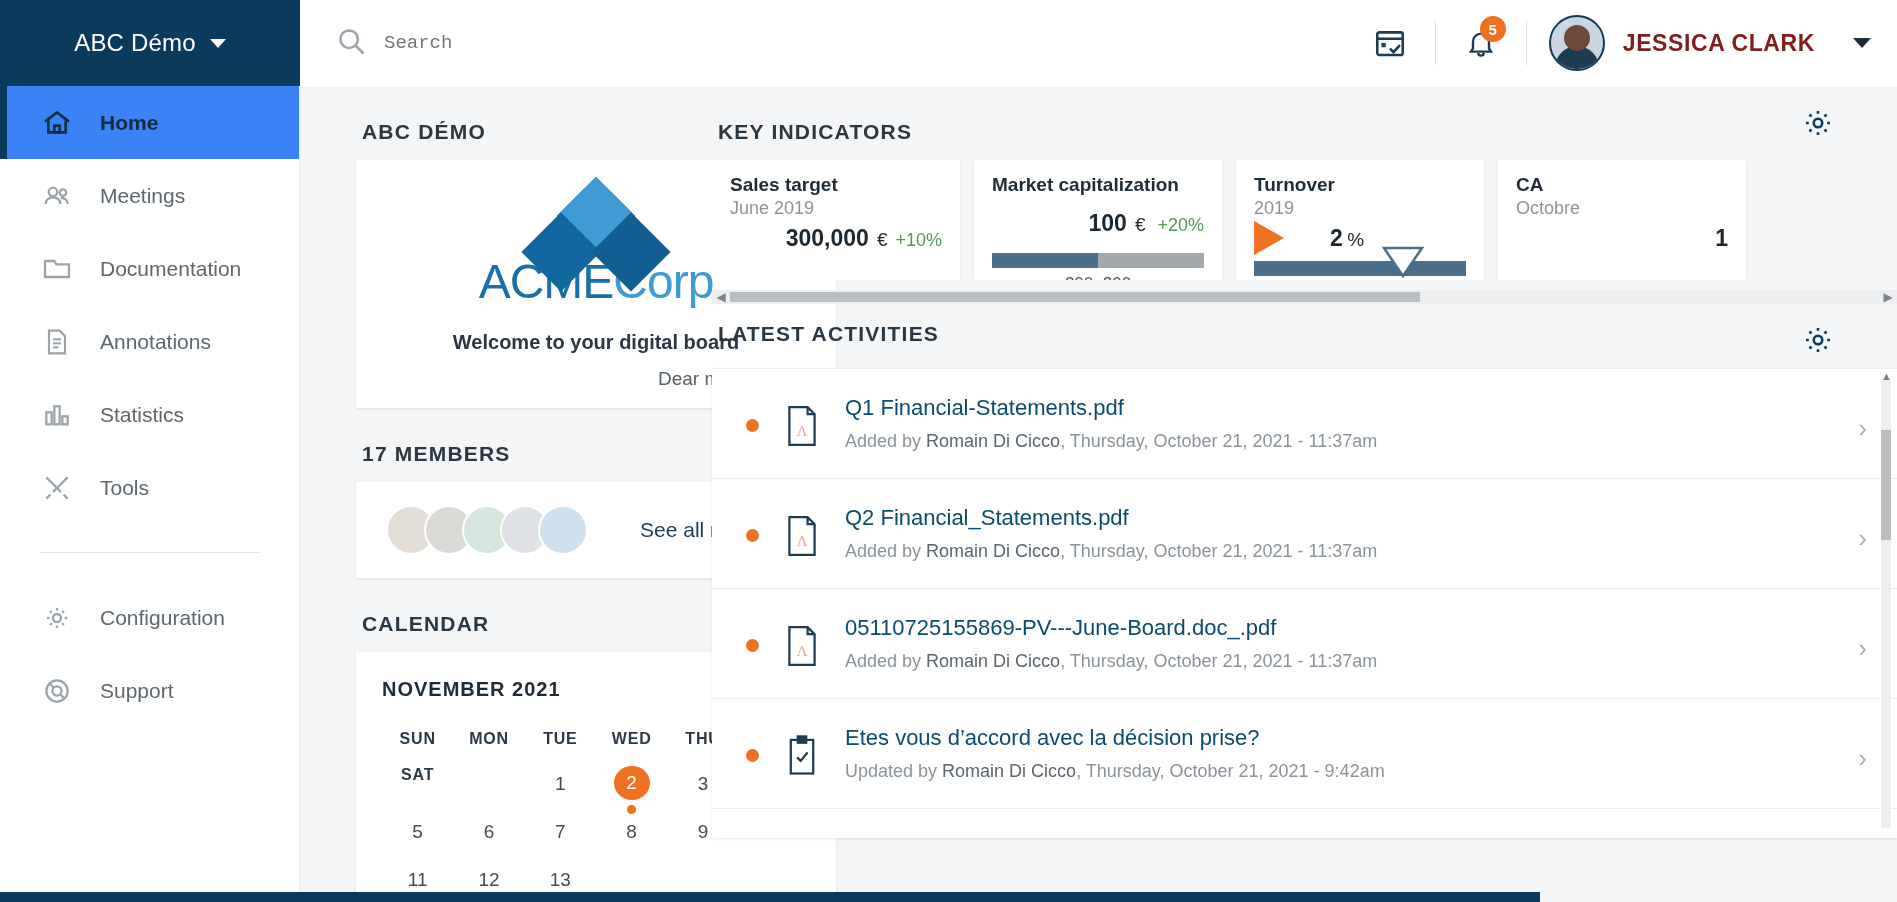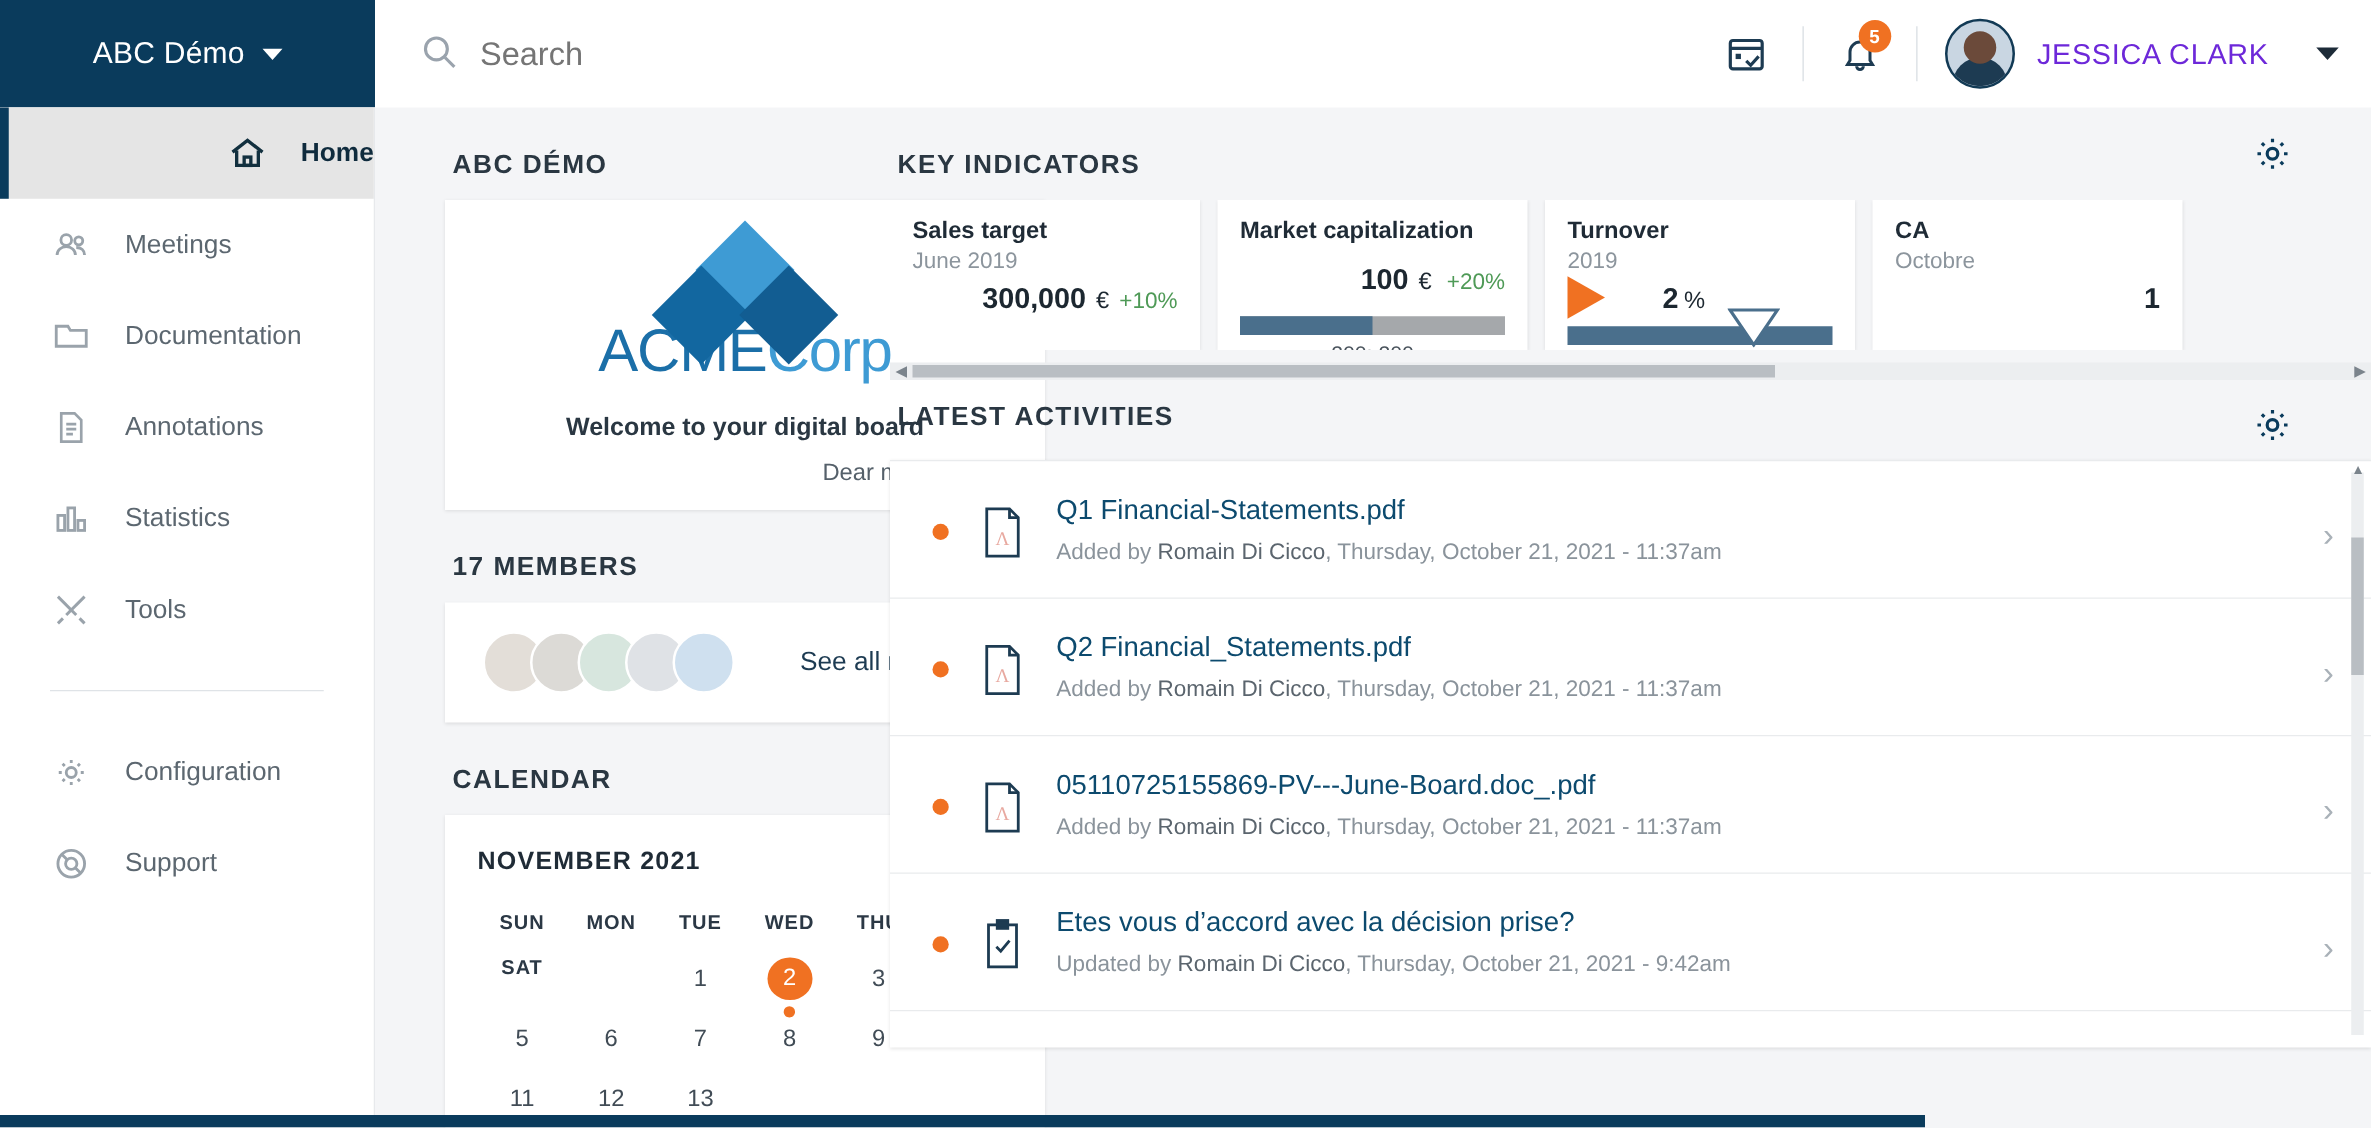--- a/index.html
+++ b/index.html
@@ -10,35 +10,35 @@
     overflow: hidden;
   }
   .app { position: relative; width: 1627px; height: 902px; }
 
   
   .topbar { position: absolute; top: 0; left: 0; width: 1897px; height: 86px; background: #ffffff; display: flex; align-items: stretch; }
   .brand { width: 300px; height: 86px; background: #0a3b5c; display: flex; align-items: center; justify-content: center; gap: 14px; cursor: pointer; }
   .brand-label { color: #ffffff; font-size: 24px; letter-spacing: .2px; }
   .chev-down { width: 0; height: 0; border-left: 8px solid transparent; border-right: 8px solid transparent; border-top: 9px solid #ffffff; }
   .searchwrap { flex: 1; display: flex; align-items: center; padding-left: 36px; gap: 18px; }
-  .search-input { border: none; outline: none; font-size: 26px; color: #000000; font-family: Liberation Sans, sans-serif; width: 700px; background: transparent; }
+  .search-input { border: none; outline: none; font-size: 19px; color: #000000; font-family: Liberation Mono, monospace; width: 700px; background: transparent; }
   .topright { display: flex; align-items: center; padding-right: 26px; gap: 0; }
   .vdiv { width: 1px; height: 44px; background: #d8dde2; margin: 0 22px; }
   .icon-btn { position: relative; width: 46px; height: 46px; display: flex; align-items: center; justify-content: center; cursor: pointer; }
   .badge { position: absolute; top: -4px; right: -2px; width: 26px; height: 26px; border-radius: 50%; background: #f07122; color: #fff; font-size: 15px; font-weight: bold; display: flex; align-items: center; justify-content: center; }
   .avatar-top { width: 56px; height: 56px; border-radius: 50%; border: 2px solid #123a55; margin-right: 18px; overflow: hidden; background: #c9d6e2; position: relative; }
   .avatar-top::after { content: ""; position: absolute; left: 50%; top: 56%; transform: translateX(-50%); width: 44px; height: 34px; border-radius: 22px 22px 0 0; background: #1d3b52; }
   .avatar-top::before { content: ""; position: absolute; left: 50%; top: 16%; transform: translateX(-50%); width: 26px; height: 26px; border-radius: 50%; background: #6b4a3a; z-index: 2; }
-  .username { font-size: 23px; letter-spacing: .6px; color: #6d28d9; }
+  .username { font-size: 23px; letter-spacing: .6px; color: #7f1d1d; font-weight: bold; }
   .chev-down-dark { width: 0; height: 0; border-left: 9px solid transparent; border-right: 9px solid transparent; border-top: 10px solid #1d2b38; margin-left: 38px; cursor: pointer; }
 
   
   .sidebar { position: absolute; top: 86px; left: 0; width: 300px; height: 816px; background: #ffffff; border-right: 1px solid #e7e9ec; }
   .nav-item { height: 73px; display: flex; align-items: center; padding-left: 40px; gap: 26px; cursor: pointer; position: relative; }
-  .nav-item.active { background: #e5e5e5; justify-content: flex-end; }
+  .nav-item.active { background: #3b82f6; }
   .nav-item.active::before { content: ""; position: absolute; left: 0; top: 0; width: 7px; height: 100%; background: #0a3b5c; }
   .nav-label { font-size: 21px; color: #5c6770; }
   .nav-item.active .nav-label { color: #0f2b3d; font-weight: bold; }
   .nav-icon { width: 34px; height: 34px; display: flex; align-items: center; justify-content: center; }
   .nav-sep { height: 1px; background: #dfe3e7; margin: 28px 40px 28px 40px; }
 
   
   .main { position: absolute; top: 86px; left: 300px; width: 1597px; height: 816px; }
 
   .col-left { position: absolute; left: 56px; top: 0; width: 480px; }

